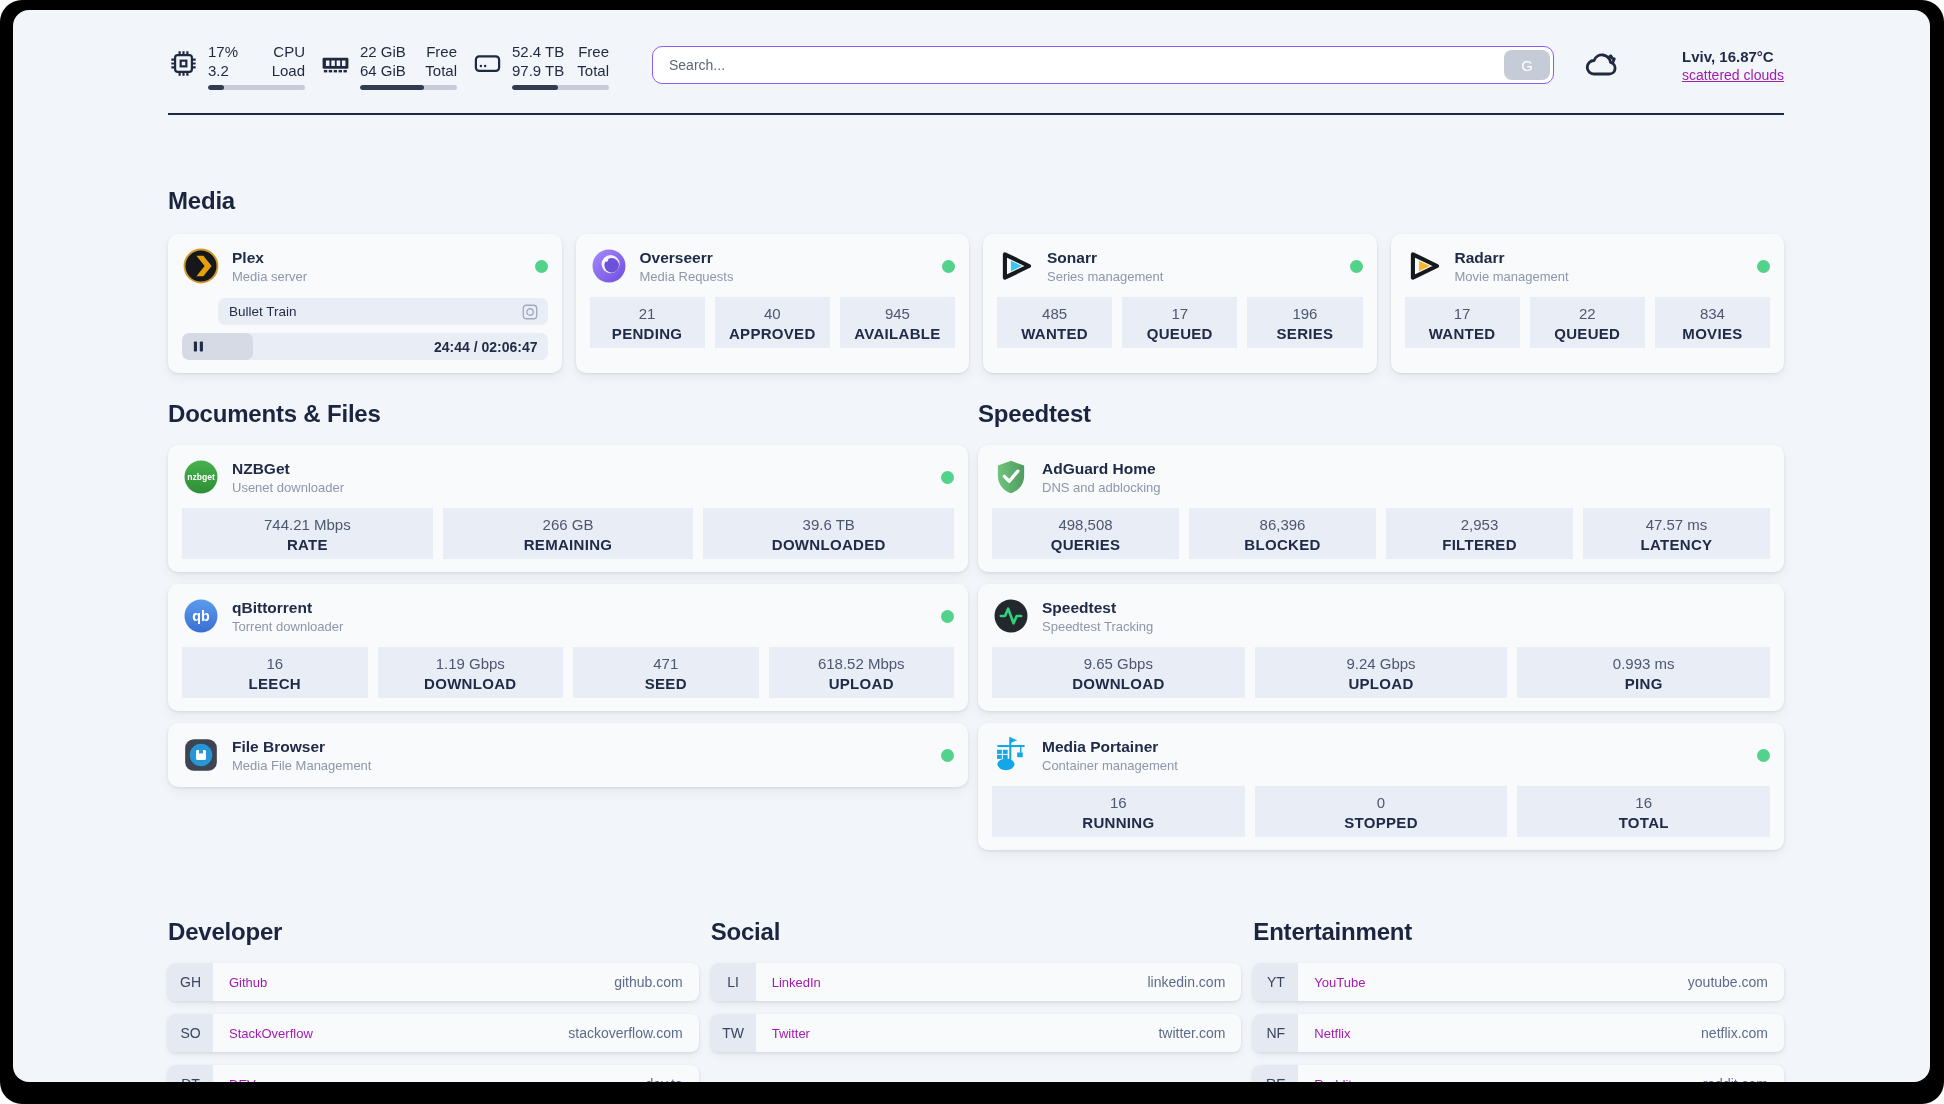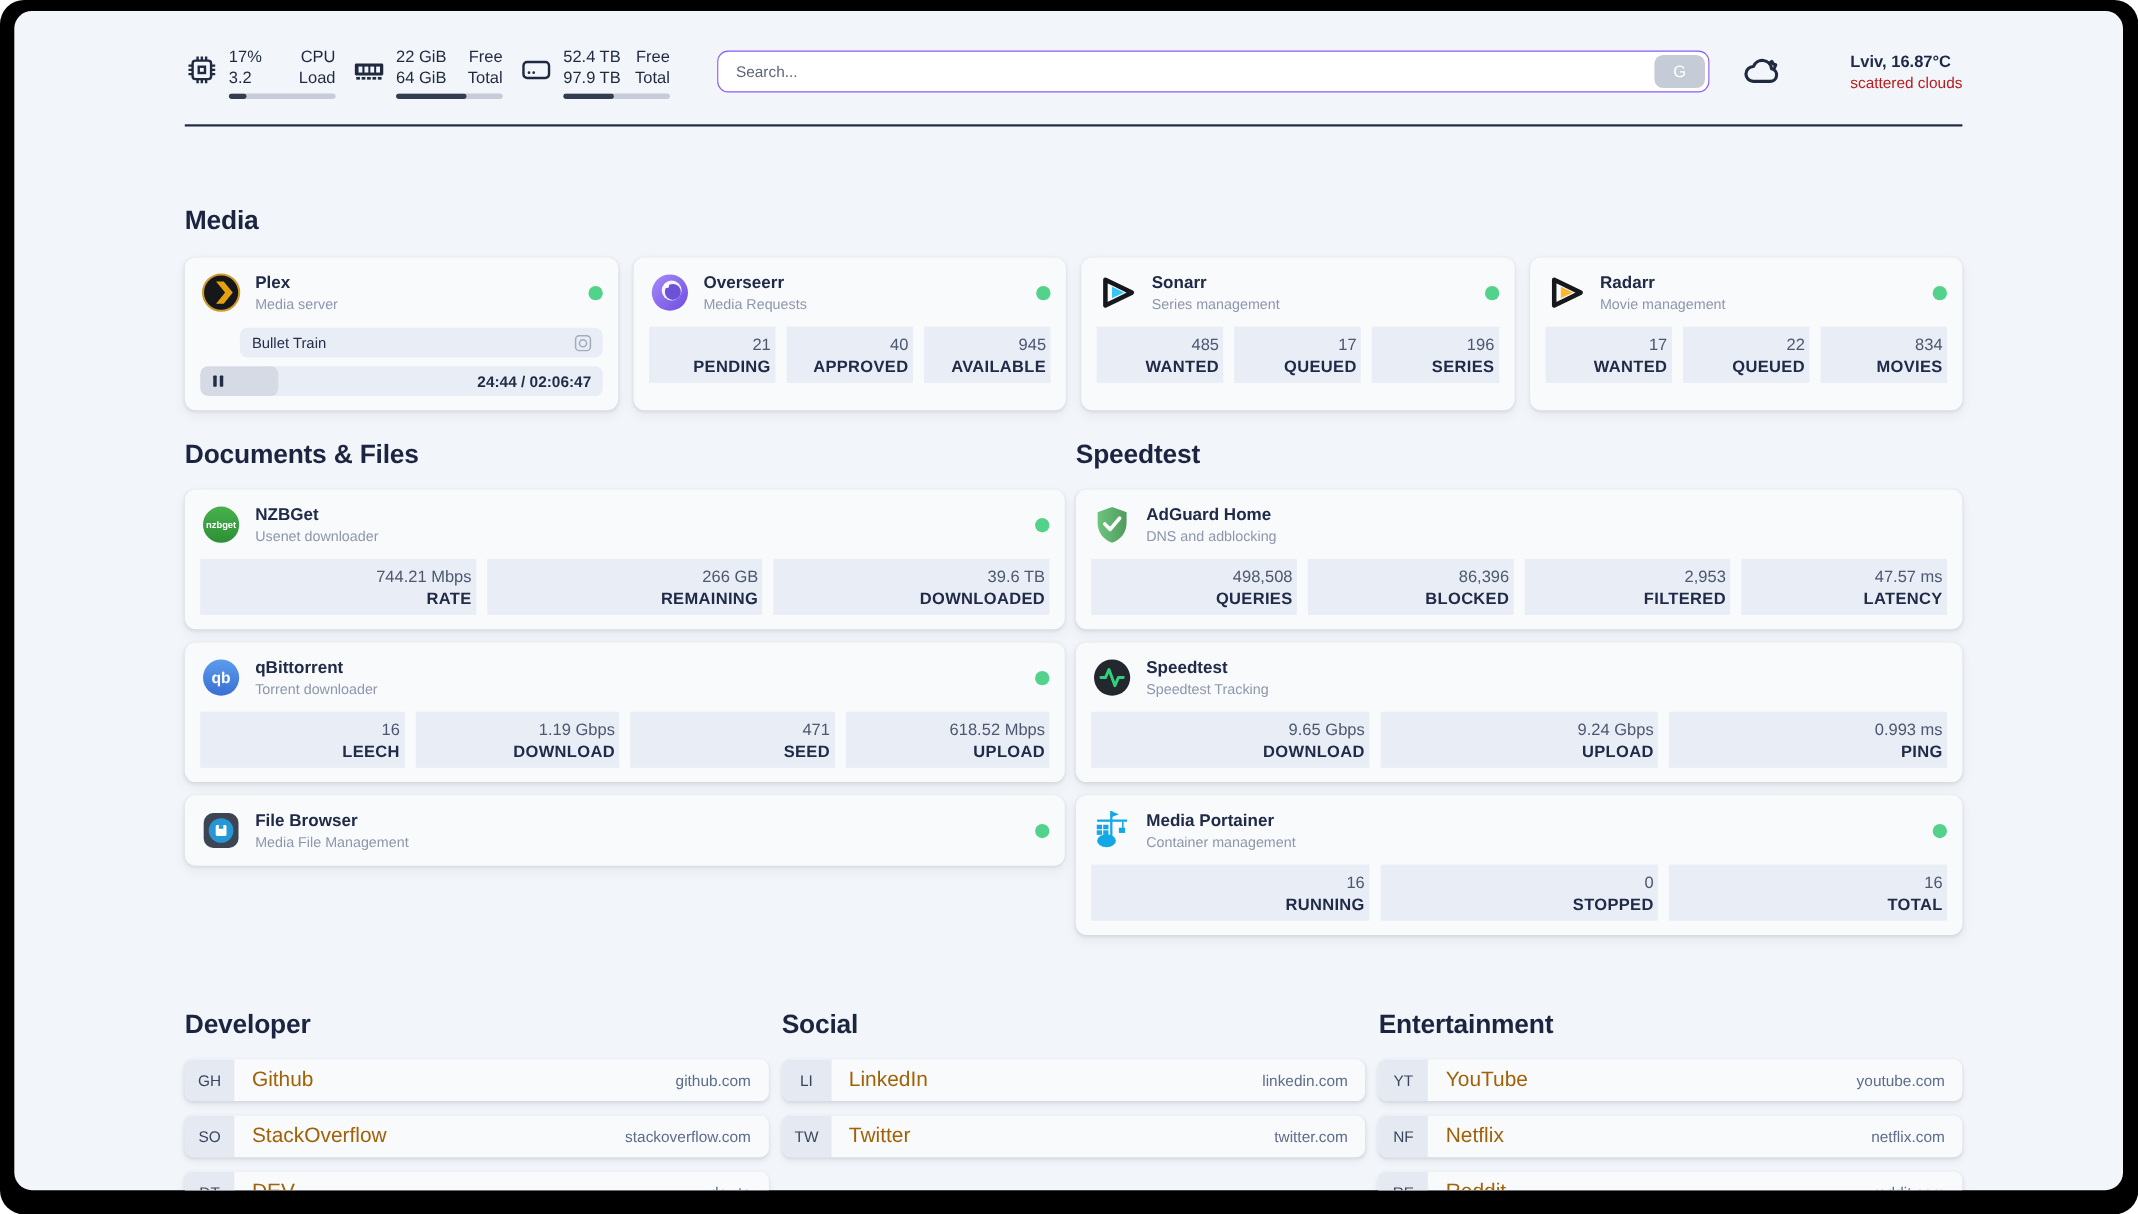--- a/index.html
+++ b/index.html
@@ -20,39 +20,39 @@
   .searchwrap { position:relative; flex:1; margin-left:28px; }
   .searchwrap input { width:100%; height:38px; border:1px solid #8b5cf6; border-radius:10px; background:#fff;
     padding:0 58px 0 16px; font-size:14px; color:#2a3550; font-family:inherit; outline:none; }
   .searchwrap input::placeholder { color:#3f4a61; opacity:.85; }
   .search-btn { position:absolute; right:4px; top:4px; width:46px; height:30px; border:none; border-radius:8px;
     background:#c5cbd7; color:#fff; font-size:15px; font-family:inherit; cursor:pointer; }
 
   .weather { display:flex; align-items:center; gap:12px; margin-left:30px; width:200px; flex:none;justify-content:space-between; }
   .weather-icon { width:36px; height:36px; flex:none; }
   .weather-loc { font-size:15px; font-weight:700; color:#1e2946; line-height:19px; }
-  .weather-cond { font-size:14px; color:#b91c1c; line-height:18px; }
+  .weather-cond { font-size:14px; color:#a21caf; line-height:18px;text-decoration:underline; }
 
   .divider { margin-top:21px; border-top:2.5px solid #1f2940; }
 
   
   .section-title { font-size:24px; font-weight:700; color:#1b2540; letter-spacing:-0.2px; }
   .media-title { margin-top:72px; }
   .media-grid { margin-top:19px; display:grid; grid-template-columns:repeat(4,1fr); gap:14px; }
 
   .card { background:#f9fafc; border-radius:10px; padding:13px 14px;
     box-shadow:0 1px 3px rgba(25,35,65,.10), 0 5px 12px rgba(25,35,65,.05); }
   .app-header { display:flex; align-items:center; gap:12px; }
   .app-icon { width:38px; height:38px; flex:none; }
   .app-name { font-size:15.5px; font-weight:700; color:#202b48; line-height:19px; }
   .app-sub { font-size:13px; color:#8d96ab; margin-top:2px; line-height:16px; }
   .dot { margin-left:auto; width:13px; height:13px; border-radius:50%; background:#53d28c; flex:none; }
 
   .stats { display:flex; gap:10px; margin-top:12px; }
-  .stat { flex:1; background:#e9edf5; border-radius:0; text-align:right; padding:7px 4px 6px; }
+  .stat { flex:1; background:#e9edf5; border-radius:0; text-align:center; padding:7px 4px 6px; }
   .stat-value { font-size:15px; color:#4c5770; line-height:19px; }
   .stat-label { font-size:15px; font-weight:700; color:#202b48; margin-top:2px; letter-spacing:.3px; }
 
   
   .media-bar { margin-top:13px; height:27px; background:#e9edf5; border-radius:7px; display:flex; align-items:center;
     padding:0 9px 0 11px; font-size:13.5px; font-weight:500; color:#232e49;margin-left:36px; }
   .media-bar .screen { margin-left:auto; width:18px; height:18px; }
   .progress-row { position:relative; margin-top:8px; height:27px; background:#e9edf5; border-radius:7px;
     display:flex; align-items:center; overflow:hidden; }
   .progress-played { position:absolute; left:0; top:0; bottom:0; background:#d5dae5; border-radius:7px; }
@@ -63,21 +63,21 @@
   .col-title { margin-bottom:17px; }
   .col .card { margin-bottom:12px; }
 
   
   .bookmarks { display:grid; grid-template-columns:repeat(3,1fr); gap:12px; margin-top:56px; }
   .bm-list { margin-top:17px; }
   .bm-row { display:flex; align-items:center; height:38px; background:#f9fafc; border-radius:8px; margin-bottom:13px;
     overflow:hidden; box-shadow:0 1px 3px rgba(25,35,65,.10), 0 4px 9px rgba(25,35,65,.05); cursor:pointer; }
   .bm-abbr { width:45px; align-self:stretch; background:#e4e9f2; display:flex; align-items:center; justify-content:center;
     font-size:14px; color:#39455e; flex:none; }
-  .bm-name { margin-left:16px; font-size:19px; color:#a16207; }
+  .bm-name { margin-left:16px; font-size:13px; color:#a21caf; }
   .bm-url { margin-left:auto; margin-right:16px; font-size:14px; color:#5d6c8b; }
 </style>
 </head>
 <body>
 
 <div class="frame">
 <div class="panel">
 <div class="content">
 
   <div class="topbar">

